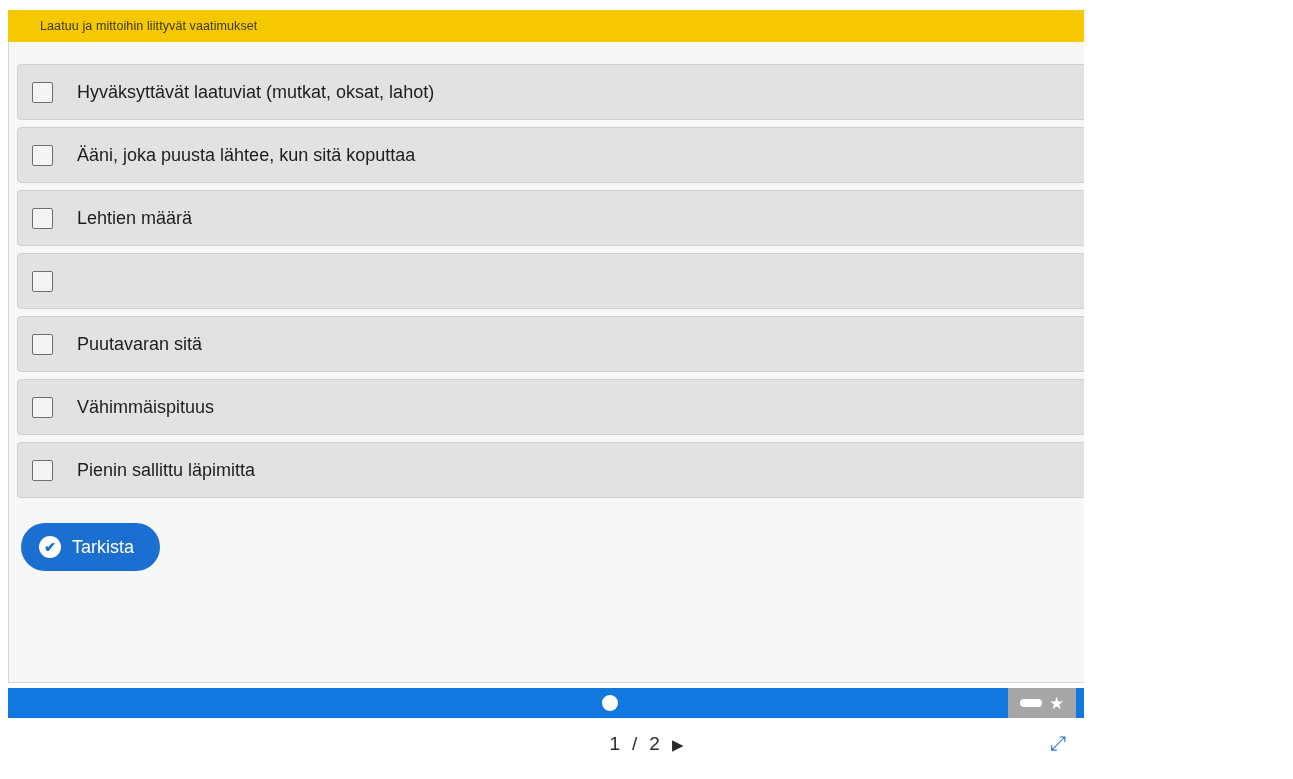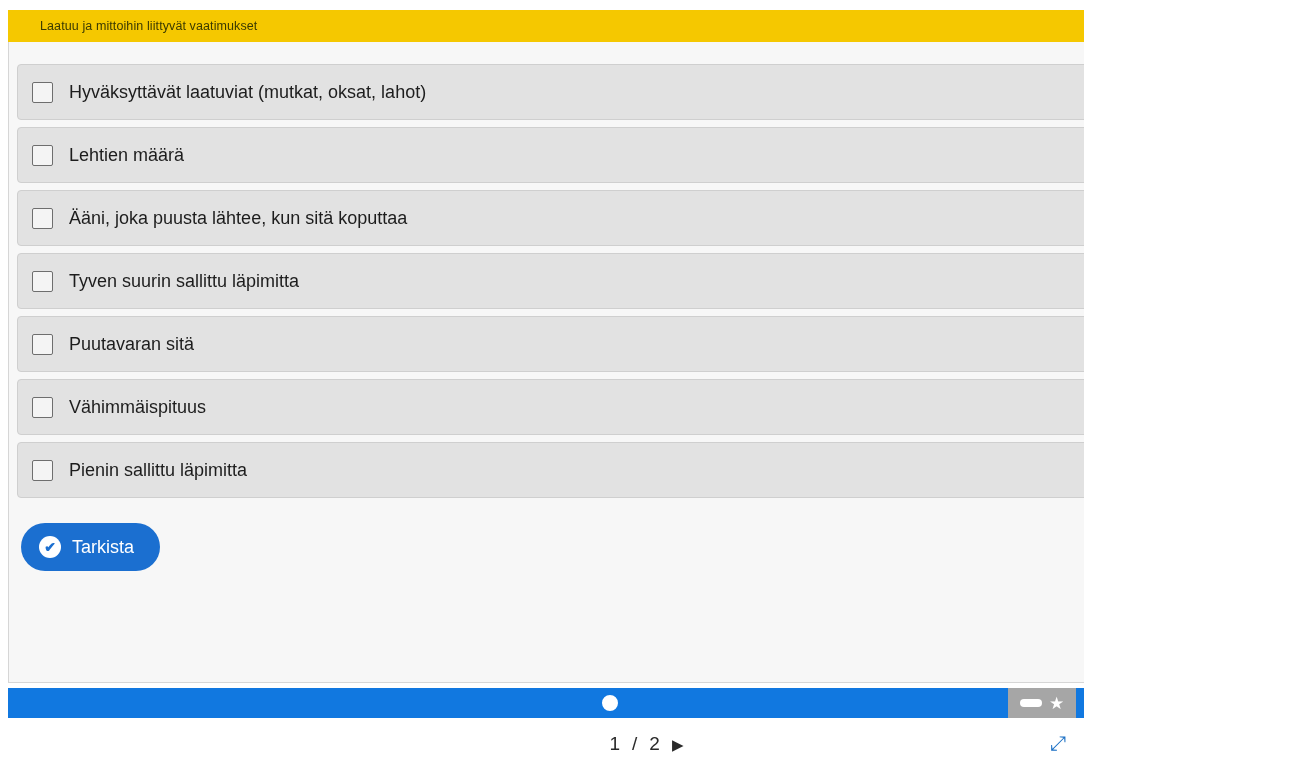--- a/index.html
+++ b/index.html
@@ -70,20 +70,21 @@
   .option {
     height: 56px;
     background: #e2e2e2;
     border: 1px solid #cfcfcf;
     border-radius: 4px;
     margin-bottom: 7px;
     display: flex;
     align-items: center;
     padding-left: 14px;
     cursor: pointer;
+    gap: 8px;
   }
   .checkbox {
     width: 21px;
     height: 21px;
     border: 1.5px solid #6e6e6e;
     background: #f4f4f4;
     border-radius: 2px;
     flex: 0 0 auto;
     margin-right: 16px;
   }
@@ -235,29 +236,28 @@
 
   <div class="panel">
 
     <div class="options">
       <div class="option">
         <span class="checkbox"></span>
         <span class="option-label">Hyväksyttävät laatuviat (mutkat, oksat, lahot)</span>
       </div>
       <div class="option">
         <span class="checkbox"></span>
+        <span class="option-label">Ääni, joka puusta lähtee, kun sitä koputtaa</span>
+      </div>
+      <div class="option">
+        <span class="checkbox"></span>
         <span class="option-label">Lehtien määrä</span>
       </div>
       <div class="option">
         <span class="checkbox"></span>
-        <span class="option-label">Ääni, joka puusta lähtee, kun sitä koputtaa</span>
-      </div>
-      <div class="option">
-        <span class="checkbox"></span>
-        <span class="option-label">Tyven suurin sallittu läpimitta</span>
       </div>
       <div class="option">
         <span class="checkbox"></span>
         <span class="option-label">Puutavaran sitä</span>
       </div>
       <div class="option">
         <span class="checkbox"></span>
         <span class="option-label">Vähimmäispituus</span>
       </div>
       <div class="option">

